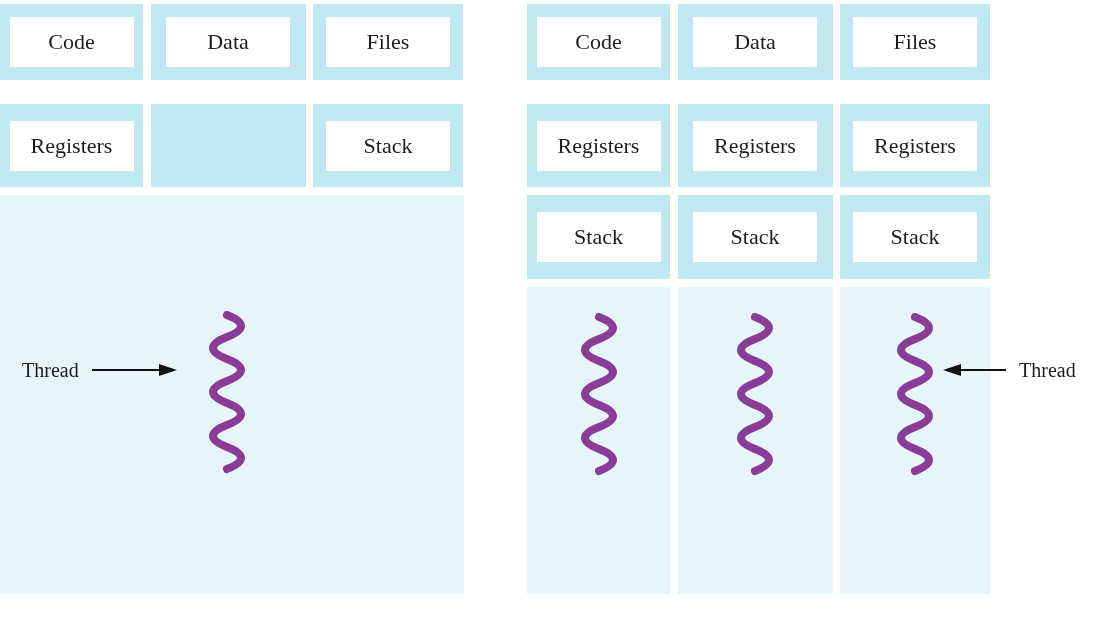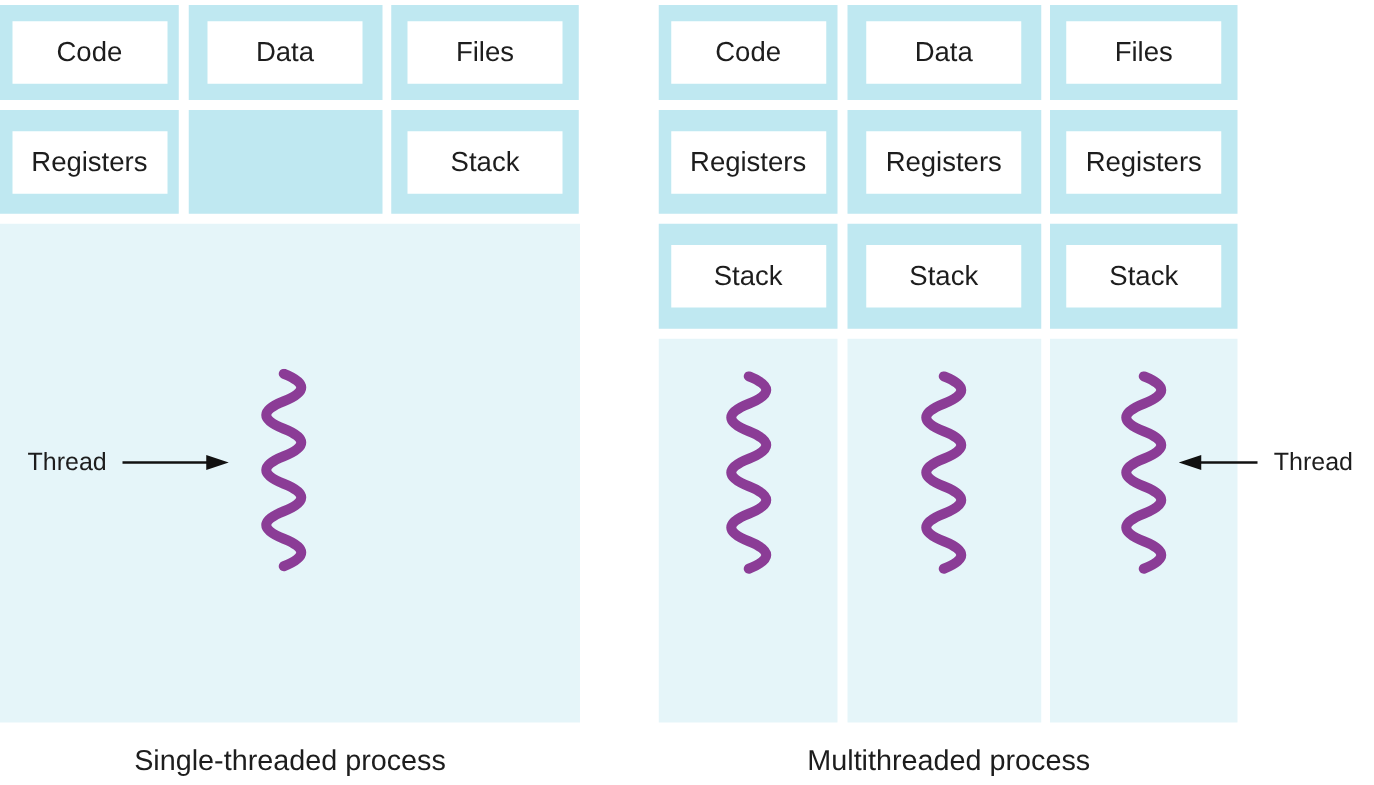--- a/index.html
+++ b/index.html
@@ -11,39 +11,39 @@
     --arrow-black: #111111;
     --page-bg: #ffffff;
   }
   * { margin: 0; padding: 0; box-sizing: border-box; }
   html, body { background: var(--page-bg); }
   .canvas {
     position: relative;
     width: 1099px;
     height: 628px;
     background: var(--page-bg);
-    font-family: Liberation Sans, sans-serif;
+    font-family: Liberation Serif, serif;
     color: var(--text-dark);
     overflow: hidden;
     padding-left: 20px;
   }
   .group {
     position: absolute;
     top: 4px;
     width: 464px;
   }
   .group.left  { left: 0; }
   .group.right { left: 527px; }
   .band {
     display: grid;
     grid-template-columns: 143px 155px 150px;
     column-gap: 7.5px;
   }
   .band.r1 { height: 76px; }
-  .band.r2 { height: 83px; margin-top: 8px; }
+  .band.r2 { height: 83px; margin-top: 24px; }
   .band.r3 { height: 84px; margin-top: 8px; }
   .cell {
     background: var(--cell-blue);
     display: flex;
     align-items: center;
     justify-content: center;
   }
   .box {
     width: 124px;
     height: 50px;
@@ -235,16 +235,14 @@
   </div>
 
   <div class="thread-label right">
     <svg class="arrow" width="64" height="16" viewBox="0 0 64 16" aria-hidden="true">
       <polygon points="0,8 18,2 18,14"></polygon>
       <line x1="16" y1="8" x2="63" y2="8"></line>
     </svg>
     <span>Thread</span>
   </div>
 
-  <div class="caption left">Single-threaded process</div>
-  <div class="caption right">Multithreaded process</div>
 
 </div>
 
 </body></html>

